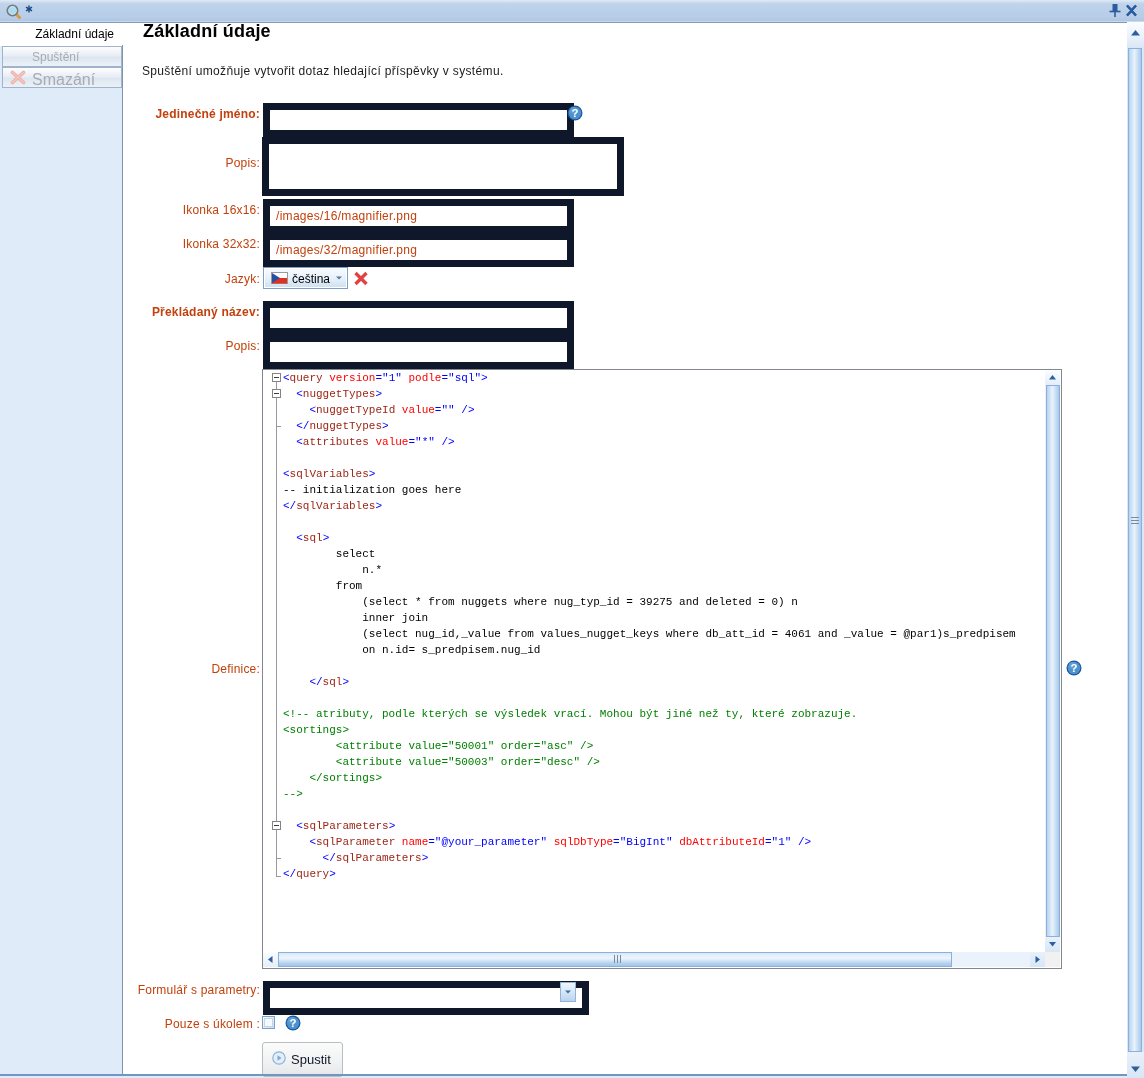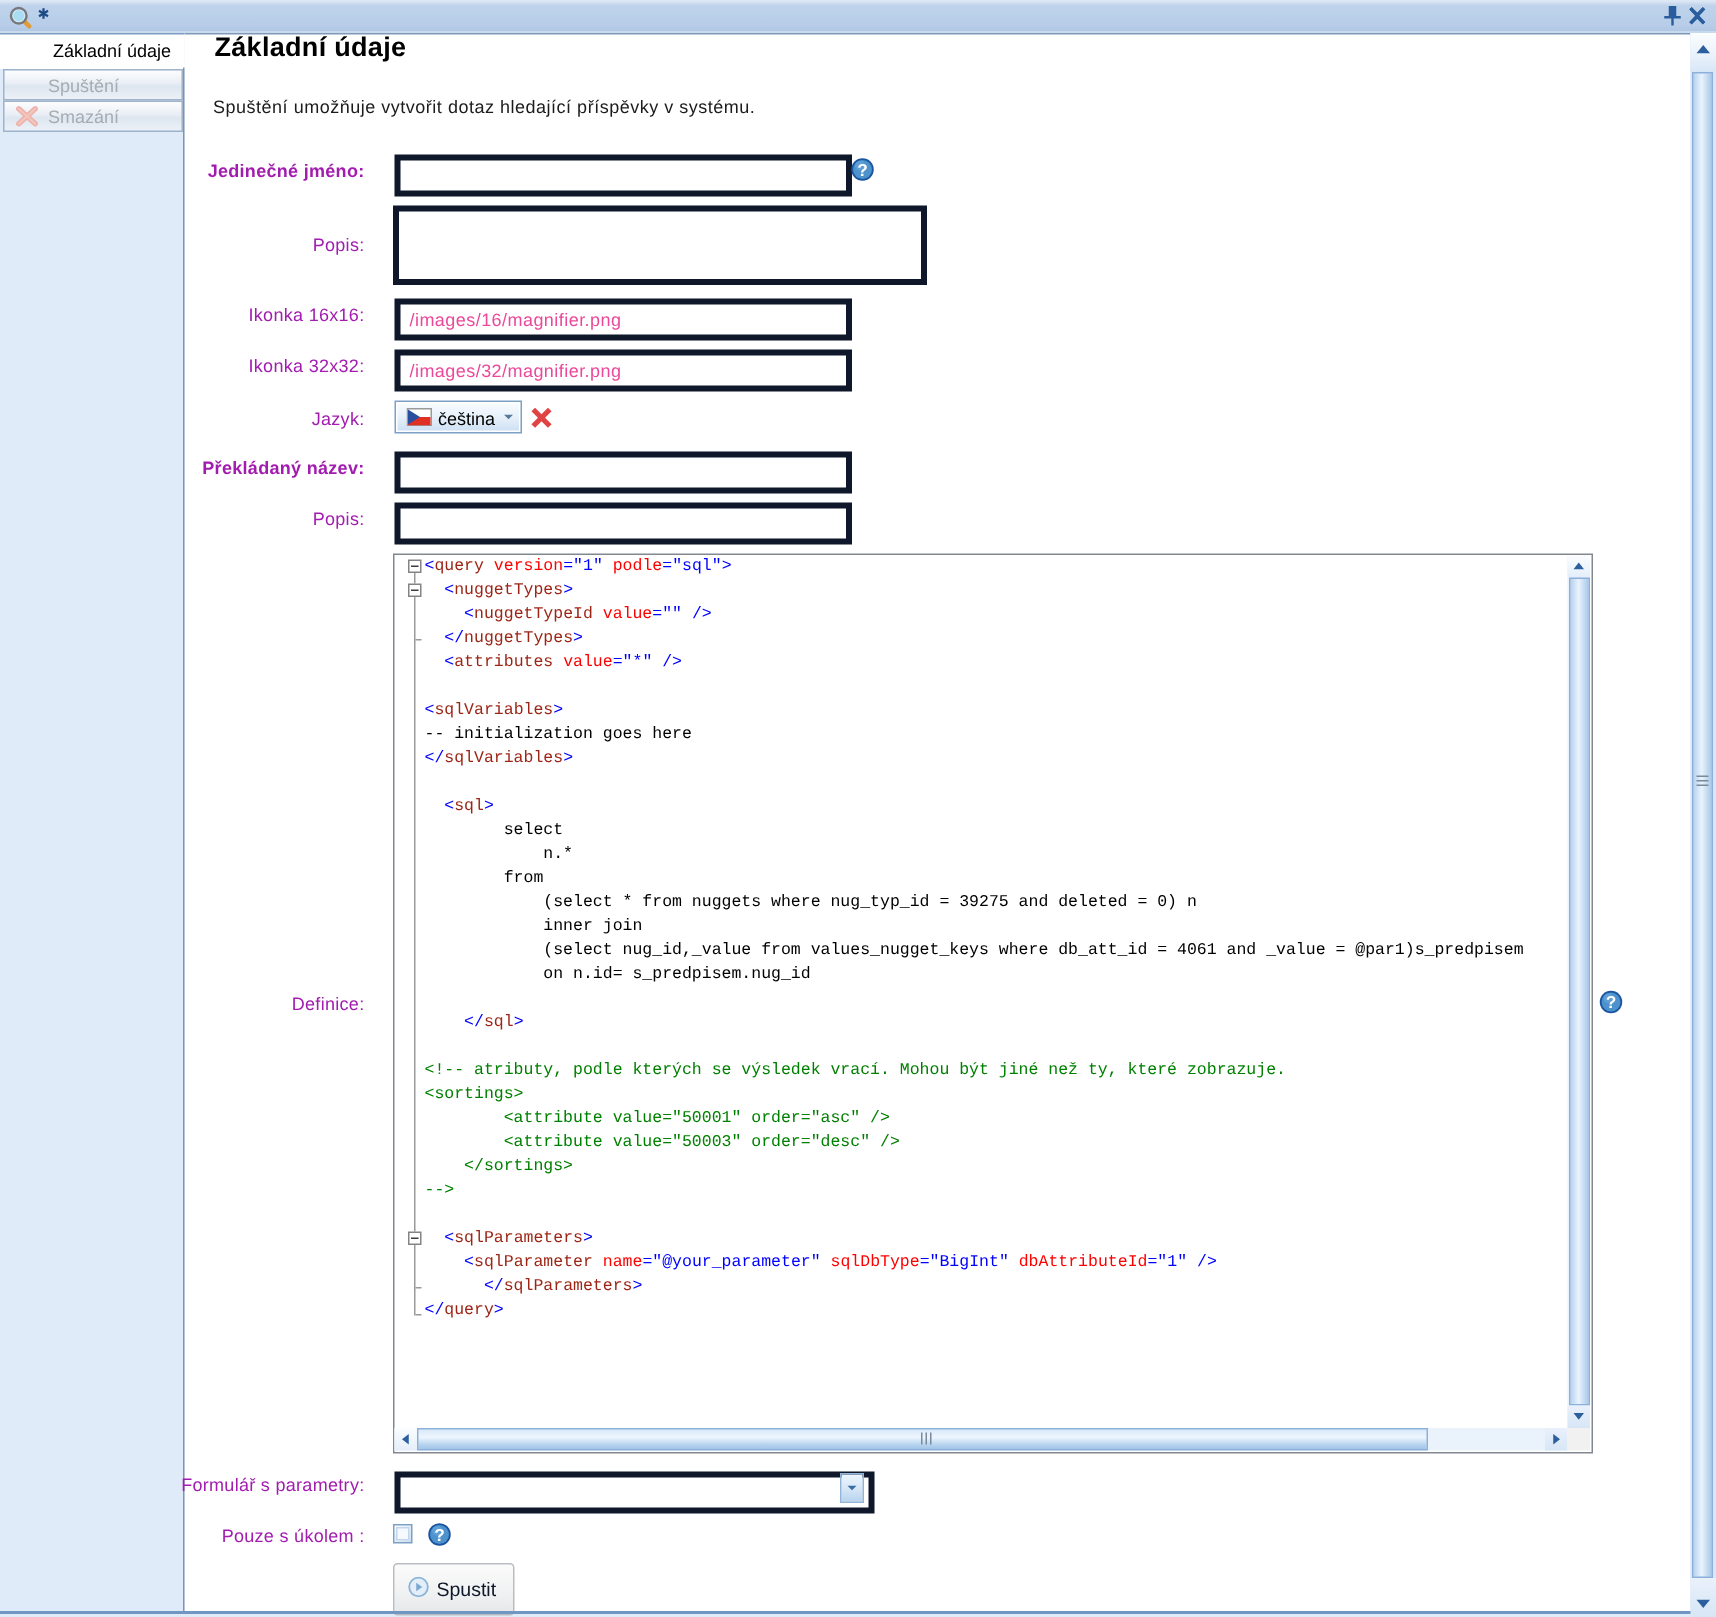--- a/index.html
+++ b/index.html
@@ -1,19 +1,19 @@
 <!DOCTYPE html>
 <html><head>
 <meta charset="utf-8">
 <style>
 html,body{margin:0;padding:0;}
 body{width:1144px;height:1078px;background:#e0ebf9;font-family:"Liberation Sans",sans-serif;position:relative;overflow:hidden;}
 .abs{position:absolute;}
-.lbl{position:absolute;left:106px;width:137px;letter-spacing:0.2px;text-align:right;font-size:12px;color:#a21caf;white-space:nowrap;}
-.inp{position:absolute;border:4px solid #0f172a;background:#fff;font-size:12px;color:#ec4899;padding:0 0 0 6px;font-family:"Liberation Sans",sans-serif;line-height:20px;letter-spacing:0.3px;}
+.lbl{position:absolute;left:123px;width:137px;letter-spacing:0.2px;text-align:right;font-size:12px;color:#c2410c;white-space:nowrap;}
+.inp{position:absolute;border:7px solid #0f172a;background:#fff;font-size:12px;color:#c2410c;padding:0 0 0 6px;font-family:"Liberation Sans",sans-serif;line-height:20px;letter-spacing:0.3px;}
 .help{position:absolute;width:16px;height:16px;}
 #code{font-family:"Liberation Mono",monospace;font-size:11px;line-height:16px;color:#000;position:absolute;}
 #code .b{color:#0000ff;}
 #code .e{color:#9c2515;}
 #code .a{color:#ff0000;font-family:Liberation Mono, monospace;}
 #code .c{color:#008000;}
 .fold{position:absolute;width:9px;height:9px;border:1px solid #848484;background:#fff;box-sizing:border-box;}
 .fold:after{content:"";position:absolute;left:1px;top:3px;width:5px;height:1px;background:#3c3c3c;}
 </style>
 </head>
@@ -42,21 +42,21 @@
 </svg>
 
 <div class="abs" style="left:123px;top:22px;width:1004px;height:1052px;background:#fff;border-top:1px solid #8099ba;"></div>
 <div class="abs" style="left:0;top:1074px;width:1127px;height:2px;background:#7296c2;z-index:30;"></div>
 
 <div class="abs" style="left:0;top:22px;width:123px;height:23px;background:#fff;border-top:1px solid #7d9cc4;"></div>
 <div class="abs" style="left:0;top:27px;width:123px;font-size:12px;color:#000;text-align:right;padding-right:9px;box-sizing:border-box;">Základní údaje</div>
 <div class="abs" style="left:2px;top:46px;width:118px;height:19px;border:1px solid #9fb4cb;background:linear-gradient(#fdfdfe 0%,#e9eef5 45%,#dde6f0 55%,#ecf1f7 100%);"></div>
 <div class="abs" style="left:32px;top:50px;font-size:12px;color:#a7acb3;text-align:right;">Spuštění</div>
 <div class="abs" style="left:2px;top:67px;width:118px;height:19px;border:1px solid #9fb4cb;background:linear-gradient(#fdfdfe 0%,#e9eef5 45%,#dde6f0 55%,#ecf1f7 100%);"></div>
-<div class="abs" style="left:32px;top:71px;font-size:12px;color:#a7acb3;">Smazání</div>
+<div class="abs" style="left:32px;top:71px;font-size:16px;color:#a7acb3;">Smazání</div>
 <svg class="abs" style="left:9px;top:70px;" width="18" height="15" viewBox="0 0 18 15">
   <line x1="3.5" y1="2.5" x2="14.5" y2="12.5" stroke="#eeb2aa" stroke-width="3.6" stroke-linecap="round"></line>
   <line x1="14.5" y1="2.5" x2="3.5" y2="12.5" stroke="#eeb2aa" stroke-width="3.6" stroke-linecap="round"></line>
   <line x1="3.5" y1="2.5" x2="14.5" y2="12.5" stroke="#f3c6bf" stroke-width="1.4" stroke-linecap="round"></line>
   <line x1="14.5" y1="2.5" x2="3.5" y2="12.5" stroke="#f3c6bf" stroke-width="1.4" stroke-linecap="round"></line>
 </svg>
 
 <div class="abs" style="left:122px;top:45px;width:1px;height:1029px;background:#8194ad;"></div>
 
 <div class="abs" style="left:143px;top:21px;font-size:18px;font-weight:bold;color:#000;letter-spacing:0.2px;">Základní údaje</div>

